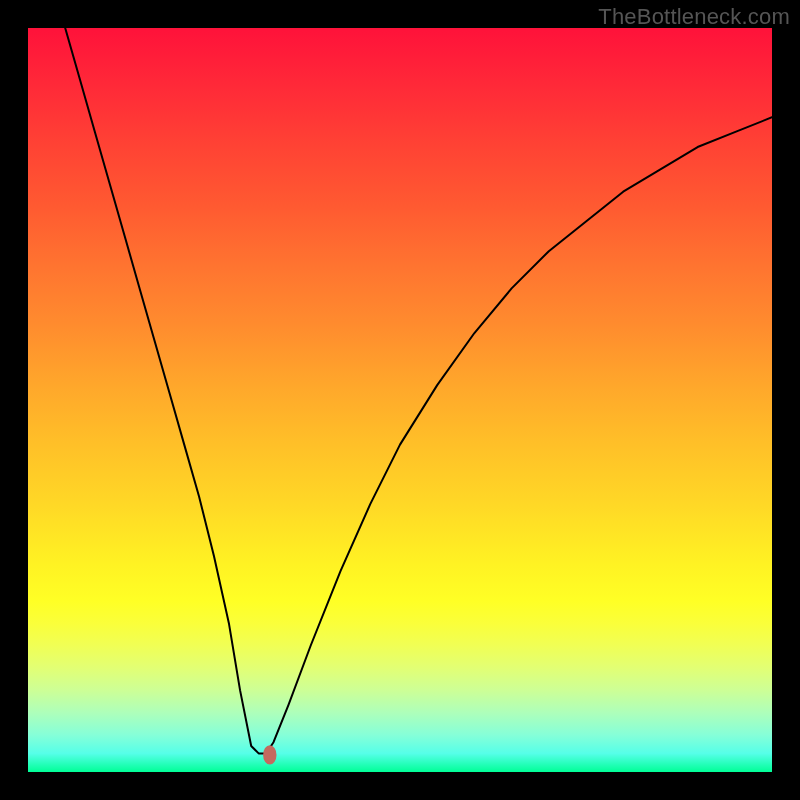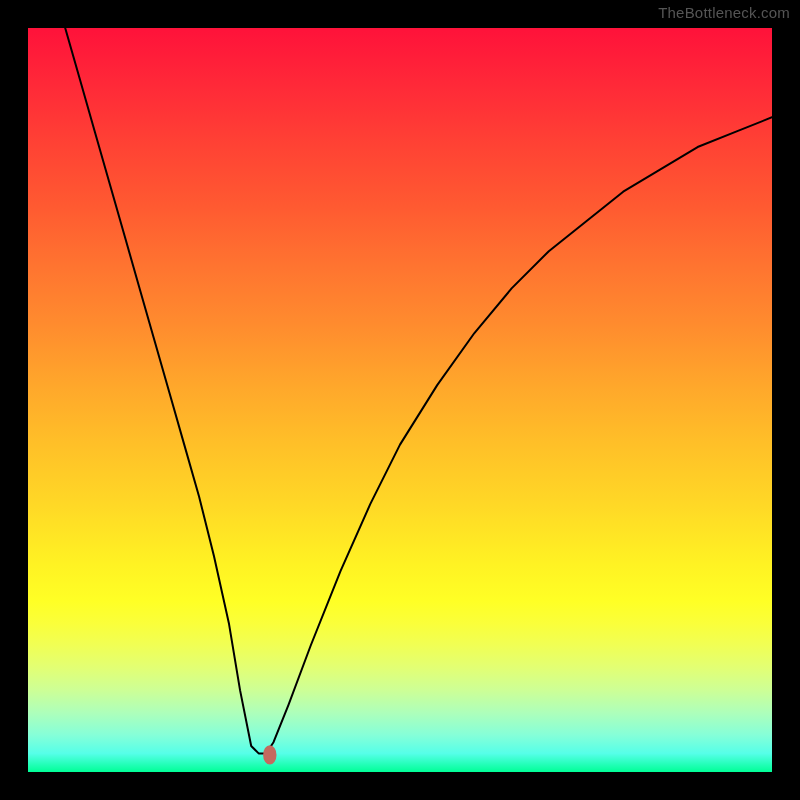--- a/index.html
+++ b/index.html
@@ -15,21 +15,21 @@
     position: relative;
     width: 800px;
     height: 800px;
     background: #000;
   }
   .watermark {
     position: absolute;
     top: 4px;
     right: 10px;
     color: #555;
-    font-size: 15px;
+    font-size: 22px;
     font-weight: 500;
     letter-spacing: 0.2px;
     z-index: 5;
     user-select: none;
   }
   .plot-bg {
     position: absolute;
     left: 28px;
     top: 28px;
     width: 744px;

